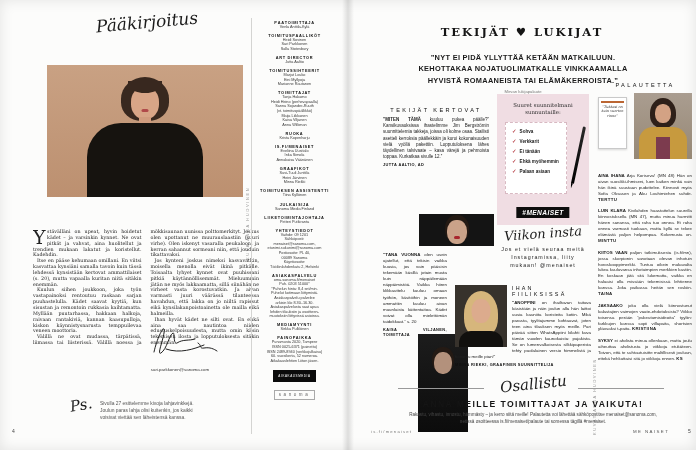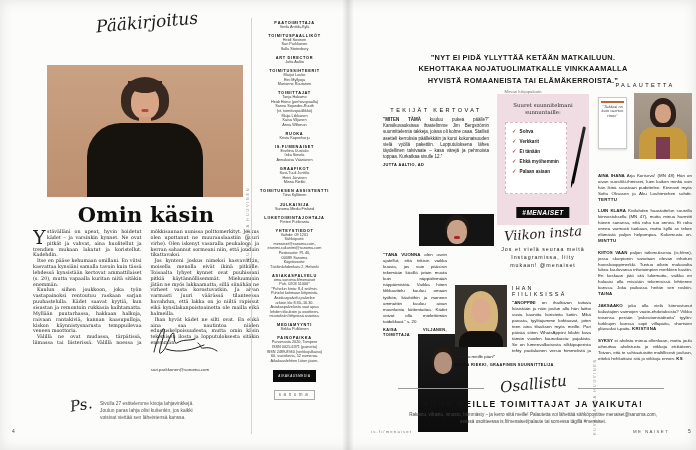--- a/index.html
+++ b/index.html
@@ -143,21 +143,20 @@
   <div class="abs editorial-photo">
     <div class="w-hair"></div>
     <div class="w-face"></div>
     <div class="w-fringe"></div>
     <div class="w-lips"></div>
     <div class="w-neck"></div>
     <div class="w-top"></div>
   </div>
   <div class="abs vcredit" style="left:245px; top:150px; height:110px;">KUVA ANNA HUOVINEN</div>
 
-  <div class="abs ed-title serif c">Omin käsin</div>
 
   <div class="abs ed-body">
     <p><span class="dropcap">Y</span><span>stävälläni on upeat, hyvin hoidetut kädet – ja varsinkin kynnet. Ne ovat pitkät ja vahvat, aina huolitellut ja trendien mukaan lakatut ja koristellut. Kadehdin.</span></p>
     <p>Itse en pääse kehumaan omillani. En viitsi kasvattaa kynsiäni samalla tavoin kuin tässä lehdessä kynsistään kertovat ammattilaiset (s. 20), mutta vapaalla kuritan niitä sitäkin enemmän.</p>
     <p>Kuulun siihen joukkoon, joka työn vastapainoksi rentoutuu raskaan sarjan puuhastelulla. Kädet saavat kyytiä, kun sisustan ja remontoin rukkasia kaihtamatta. Myllään puutarhassa, hakkaan halkoja, raivaan rantakiviä, kannan kaasupulloja, kiskon käynnistysnarusta temppuilevaa veneen moottoria.</p>
     <p>Välillä ne ovat mudassa, tärpätissä, liimassa tai liisterissä. Välillä noessa ja mökkisaunan uunissa polttomerkityt. Joskus olen upottanut ne muurauslaastiin (suuri virhe). Olen iskenyt vasaralla peukalooni ja kerran sahannut sormeani niin, että jouduin tikattavaksi.</p>
     <p>Jos kynteni joskus nimeksi kasvavatkin, moisella menolla eivät ikinä pitkälle. Toisaalta lyhyet kynnet ovat puuhissani pitkiä käytännöllisemmät. Mieluummin jätän ne myös lakkaamatta, sillä siinähän ne virheet vasta korostuvatkin. Ja aivan varmasti juuri väärässä tilanteessa havahdun, että lakka on jo niiltä rapissut eikä kynsilakanpoistoainetta ole mailla eikä halmeilla.</p>
     <p>Ihan hyvät kädet ne silti ovat. En ehkä aina saa nautintoa niiden edustuskelpoisuudesta, mutta omin käsin tekemisen ilosta ja lopputuloksesta sitäkin enemmän.</p>
 
   </div>
@@ -270,20 +269,21 @@
 60. vuosikerta, 52 numeroa.
 Aikakauslehtien Liiton jäsen.</div>
       </div>
 
     <div><span class="media-logo">AIKAKAUSMEDIA</span></div>
     <div><span class="sanoma-logo">sanoma</span></div>
   </div>
 
   <div class="gutter"></div>
 
+  <div class="abs rp-header c">TEKIJÄT ♥ LUKIJAT</div>
   <div class="abs rp-quote pre c">”NYT EI PIDÄ YLLYTTÄÄ KETÄÄN MATKAILUUN.
 KEHOTTAKAA NOJATUOLIMATKALLE VINKKAAMALLA
 HYVISTÄ ROMAANEISTA TAI ELÄMÄKERROISTA.”</div>
   <div class="abs rp-quote-cap c">Mirvan lukijapalaute</div>
 
   <div class="abs colA-head">TEKIJÄT KERTOVAT</div>
   <div class="abs colA-para">
     <span class="lead">”MITEN TÄMÄ</span><span> kuuluu pukea päälle?” Kansikuvauksissa ihastelimme Jim Bergströmin suunnittelemia takkeja, joissa oli kolme osaa. Stailisti asetteli kerroksia päällekkäin ja kuroi kokonaisuuden vielä vyöllä pakettiin. Lopputuloksena lähes täydellinen talvivaate – kasa värejä ja pehmoista toppaa. Kurkatkaa sivulle 12.” </span>
     <span class="credit">JUTTA AALTIO, AD</span>
   </div>

